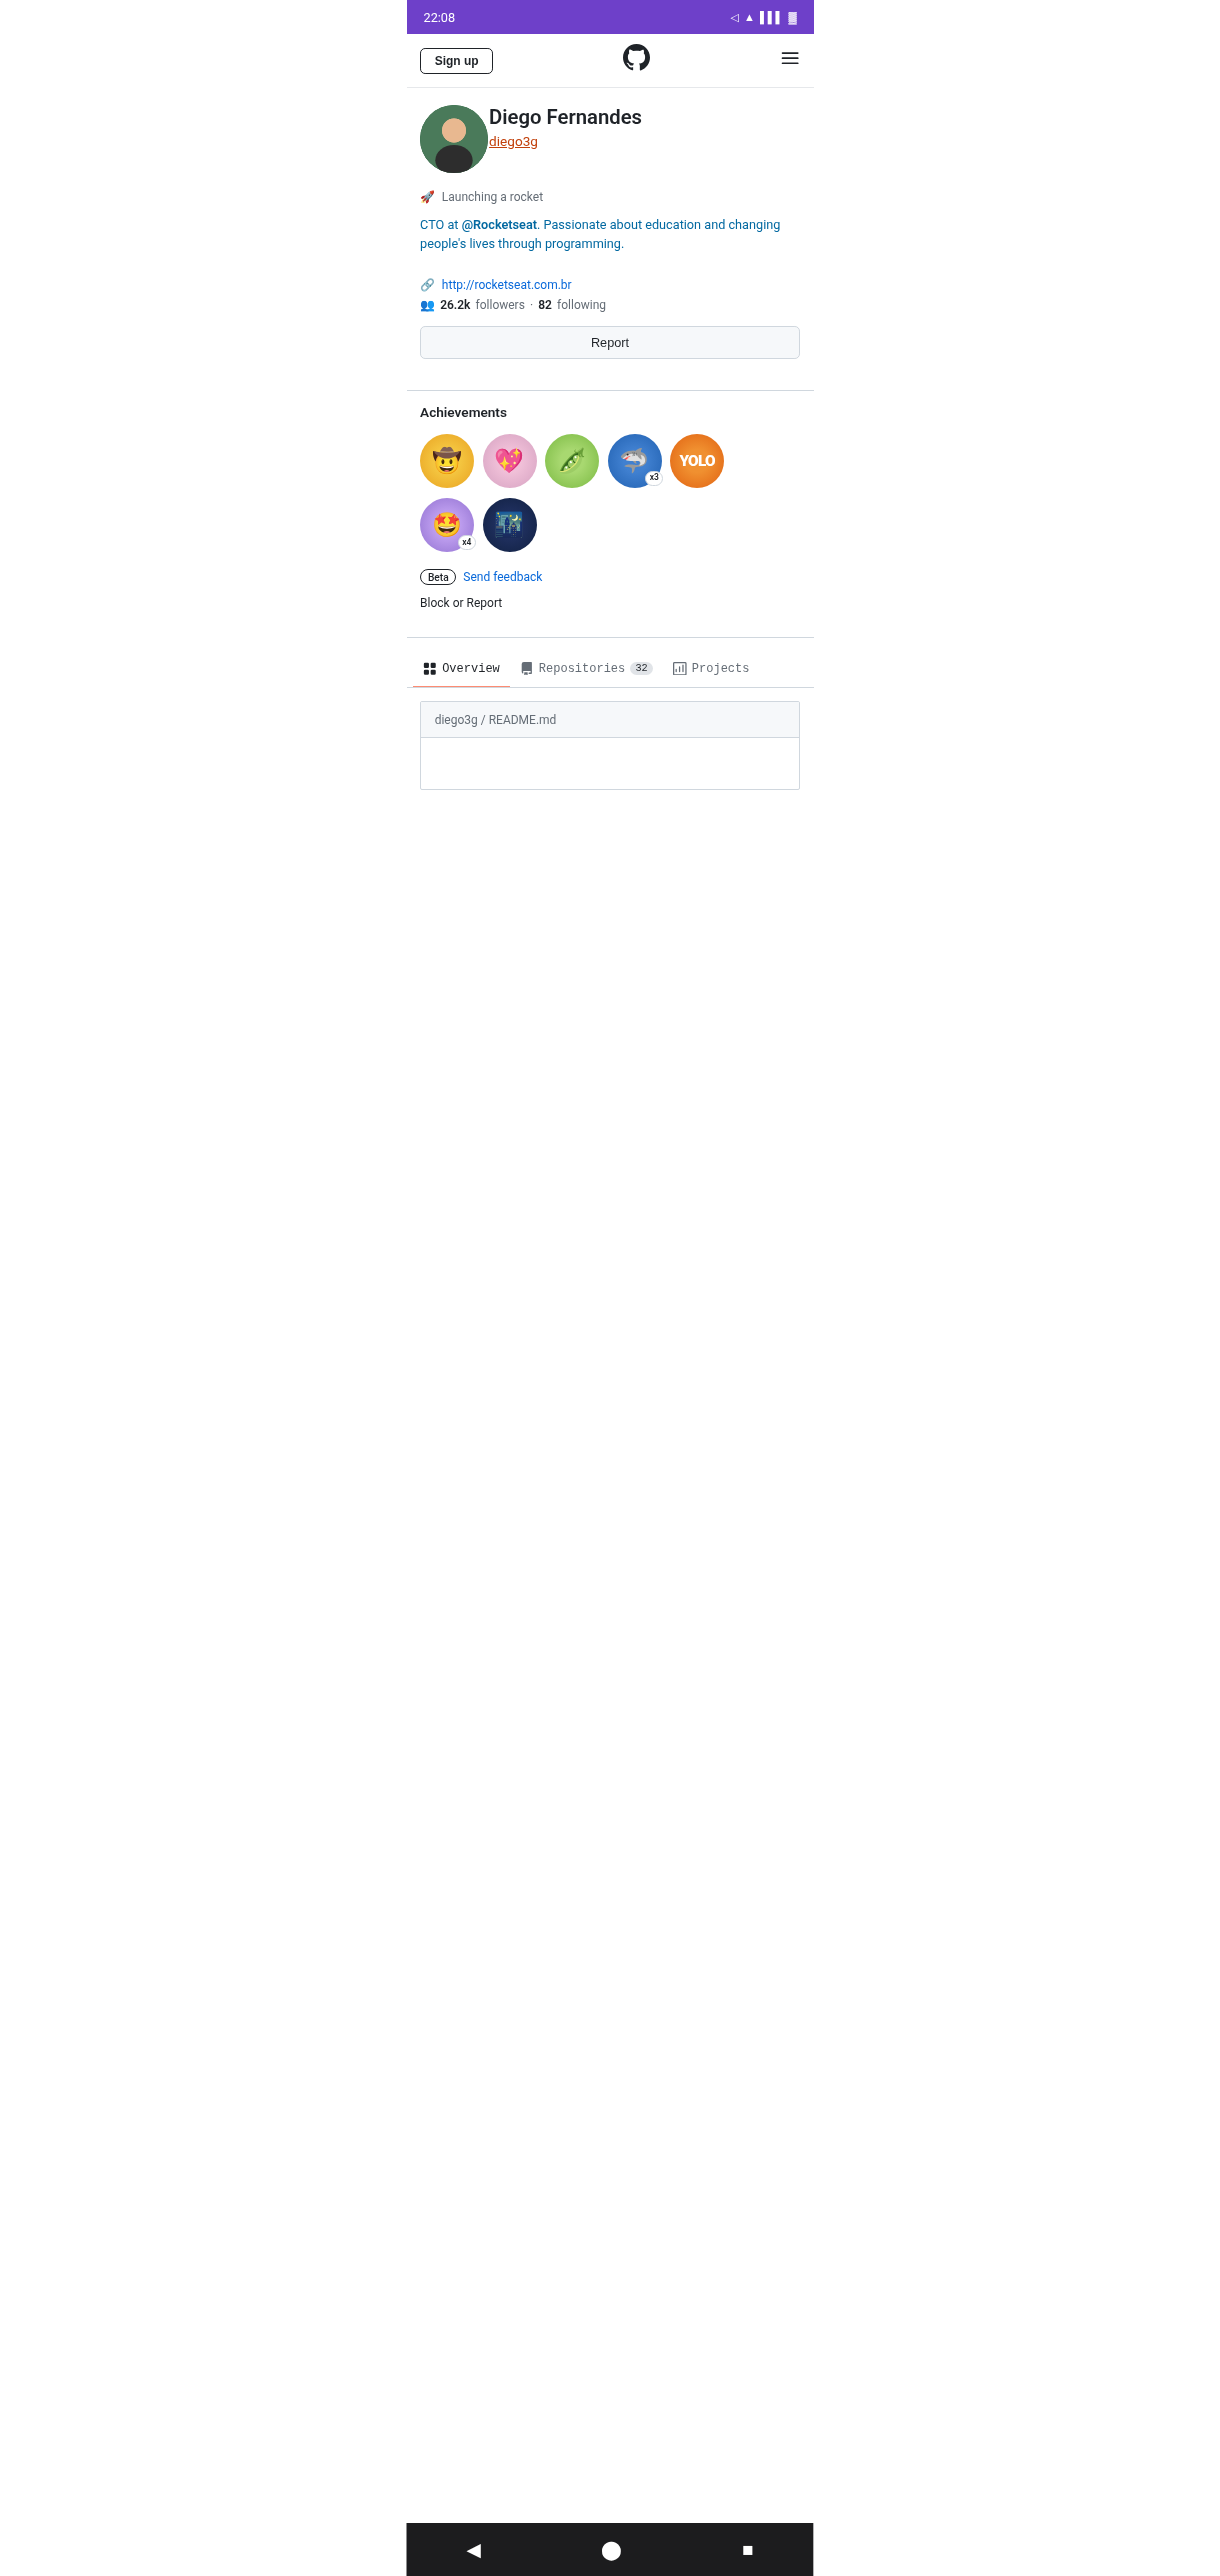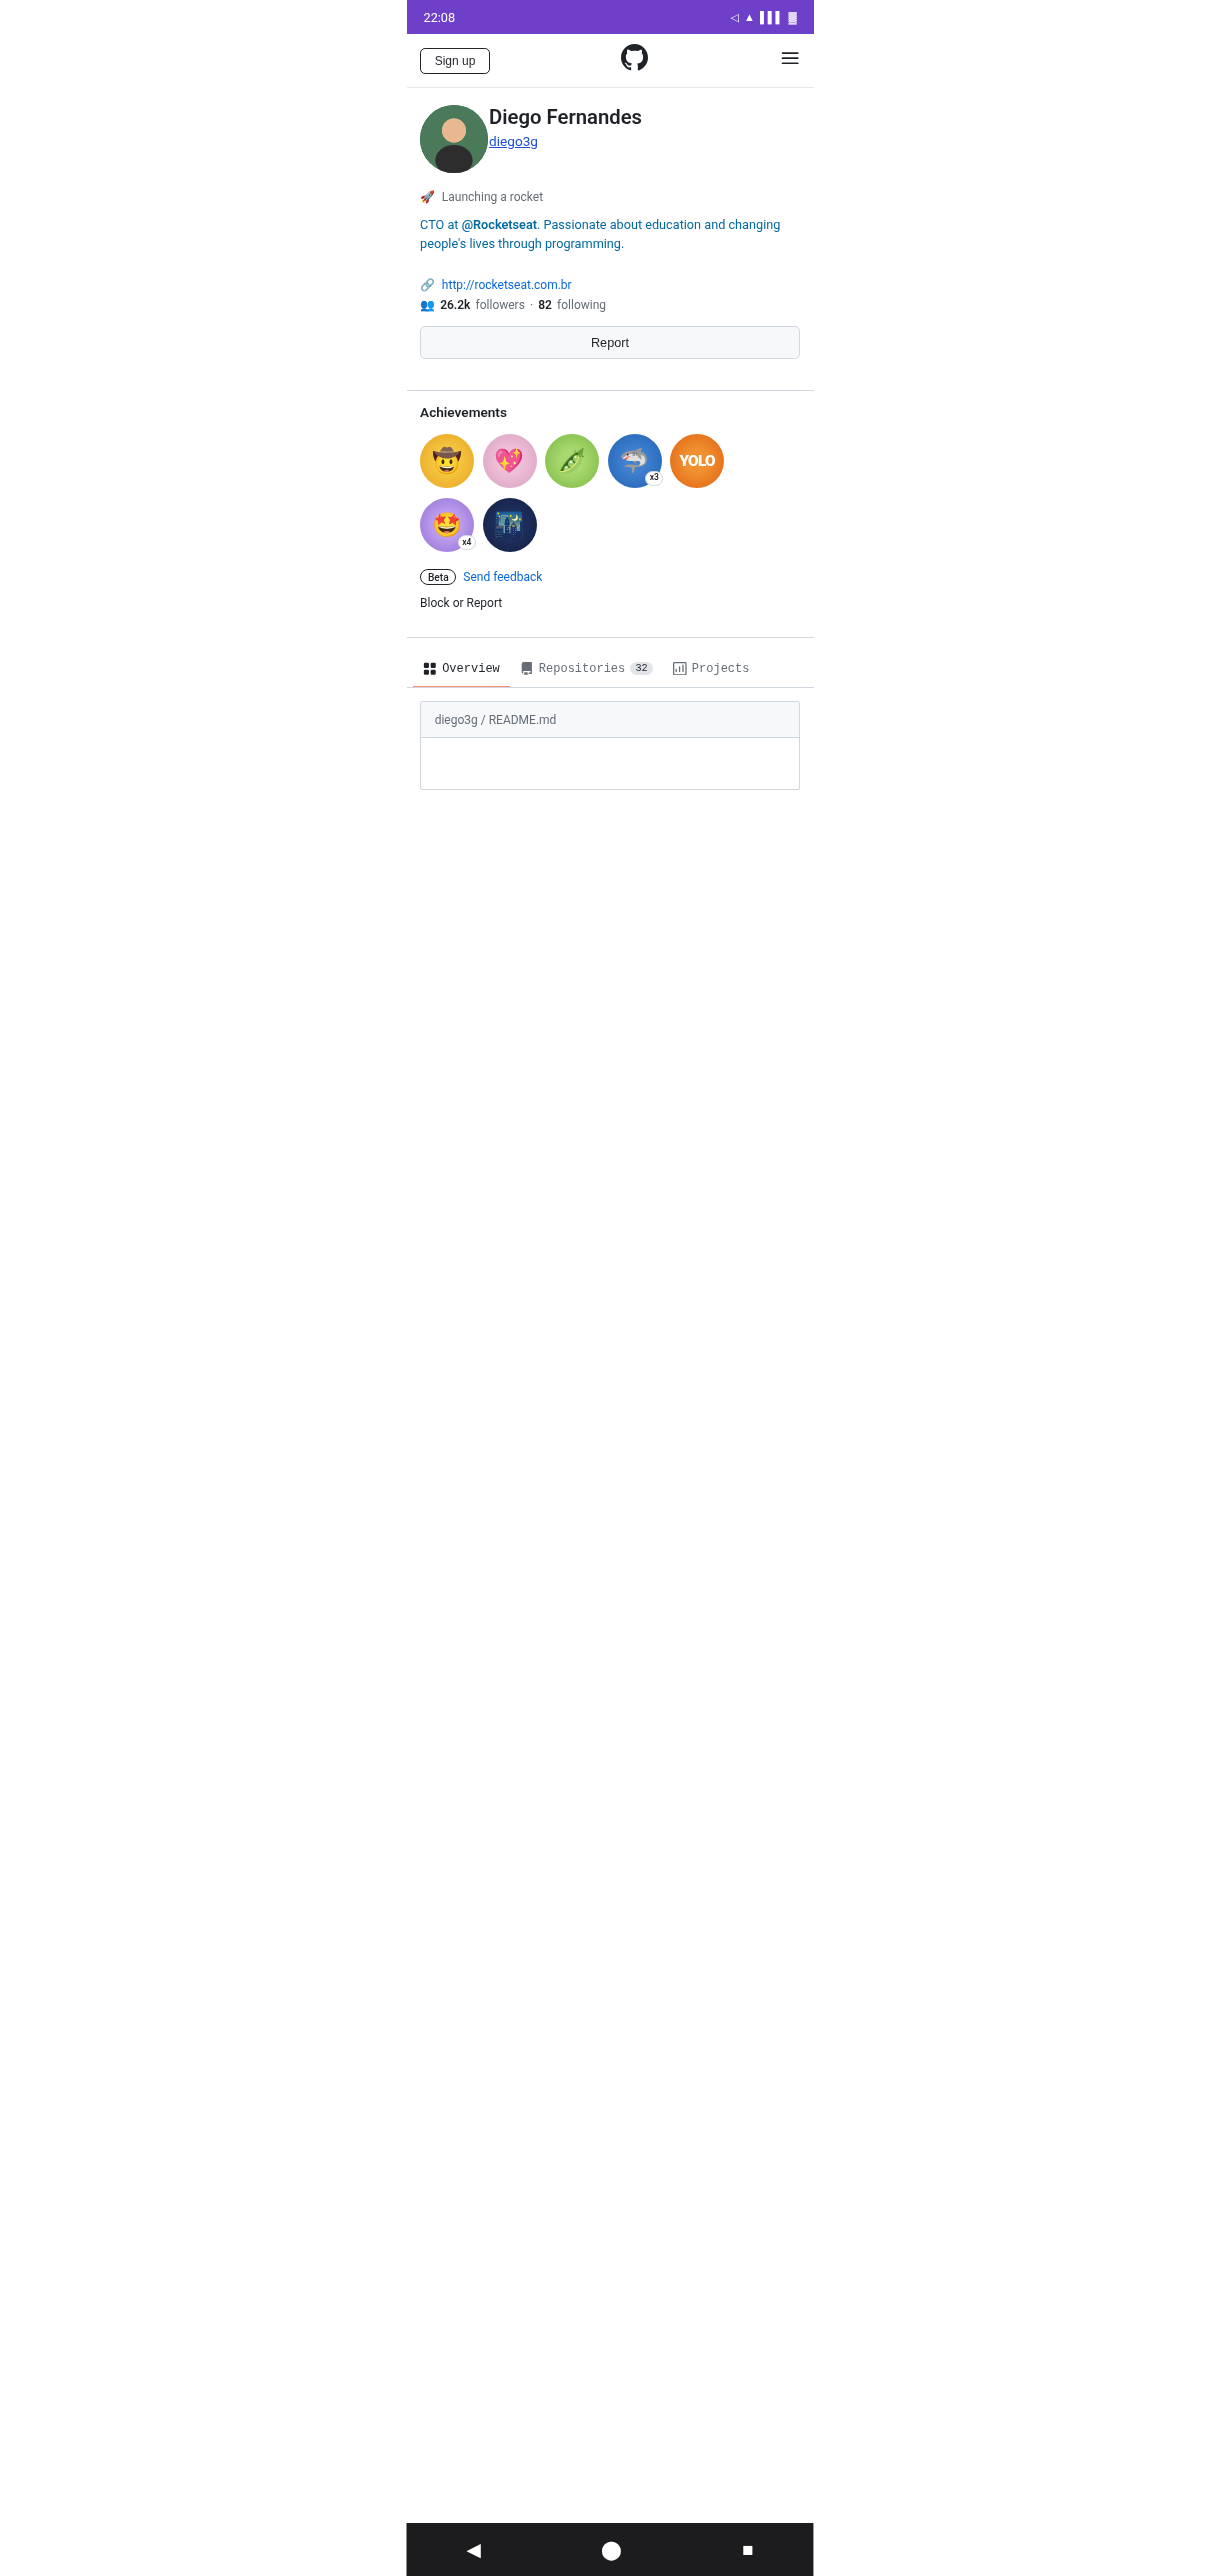--- a/index.html
+++ b/index.html
@@ -50,21 +50,21 @@
       padding: 10.2px 13.6px;
       border-bottom: 0.8px solid #e6e8eb;
     }
 
     .sign-up-btn {
       background: transparent;
       border: 0.8px solid #1f2328;
       border-radius: 5.1px;
       padding: 5.1px 13.6px;
       font-size: 12px;
-      font-weight: 400;
+      font-weight: 700;
       cursor: pointer;
       color: #1f2328;
     }
 
     .github-logo {
       font-size: 24px;
       color: #1f2328;
     }
 
     .menu-icon {
@@ -110,21 +110,21 @@
 
     .profile-name {
       font-size: 20.3px;
       font-weight: 600;
       color: #1f2328;
       line-height: 1.2;
     }
 
     .profile-username {
       font-size: 13.6px;
-      color: #1d4ed8;
+      color: #c2410c;
       margin-top: 3.4px;
       text-decoration: underline;
     }
 
     .profile-status {
       display: flex;
       align-items: center;
       gap: 6.8px;
       margin-bottom: 10.2px;
       color: #656d76;

